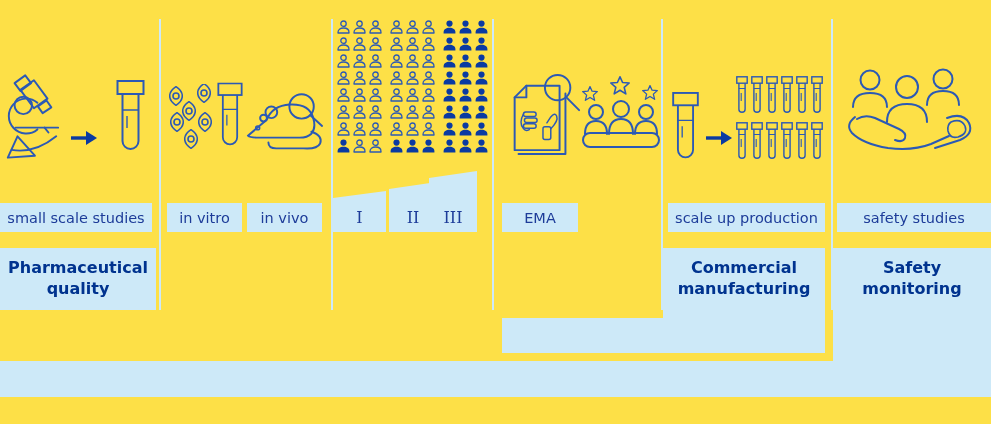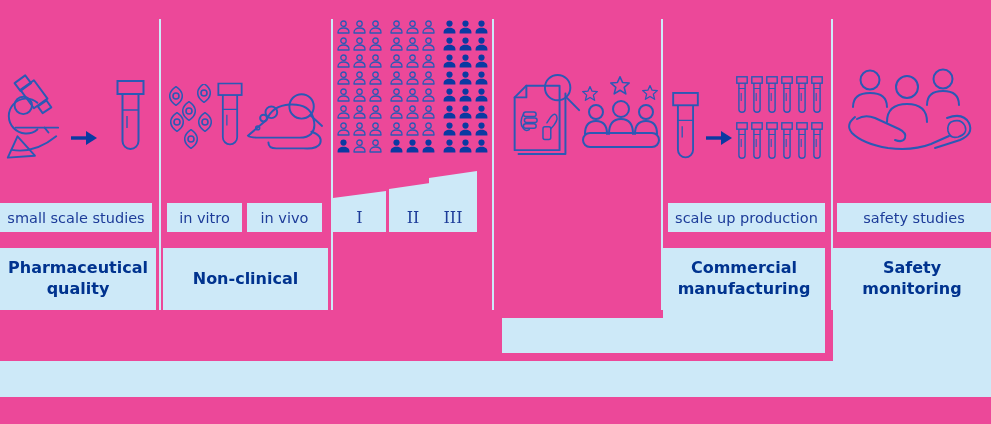--- a/index.html
+++ b/index.html
@@ -1,16 +1,16 @@
 <!DOCTYPE html>
 <html style="--panel: #cde9f8; --navy-title: #00338f; --navy-label: #1d3c99; --ink: #2b59b5; --ink-fill: #0a3aa2;"><head>
 <meta charset="utf-8">
 <style>
   html,body{margin:0;padding:0;background:#fff}
-  .stage{position:relative;width:991px;height:424px;overflow:hidden;background:#ec4899;
+  .stage{position:relative;width:991px;height:424px;overflow:hidden;background:#fde047;
          font-family:"DejaVu Sans","Liberation Sans",sans-serif;}
   .abs{position:absolute}
   .panel{background:var(--panel)}
   .sep{width:2px;background:var(--panel)}
   .lbl{display:flex;align-items:center;justify-content:center;
        font-size:14.5px;color:var(--navy-label);white-space:nowrap}
   .ttl-text{height:62px;width:100%;display:flex;align-items:center;justify-content:center;
        text-align:center;font-weight:bold;font-size:16px;line-height:1.3;
        color:var(--navy-title);white-space:pre-line}
   .ramp{display:flex;align-items:flex-end;justify-content:center;
@@ -117,23 +117,20 @@
       <circle cx="58" cy="14" r="12.5"></circle>
       <path d="M67,23 L79,34"></path>
       <path d="M68,40 Q80,44 77,52 Q74,58 60,57 L32,57 Q24,57 24,51"></path>
     </svg>
     <div class="abs panel lbl" style="left:4px;top:203px;width:75px;height:29px">
         <span>in vitro</span>
       </div>
     <div class="abs panel lbl" style="left:84px;top:203px;width:75px;height:29px">
         <span>in vivo</span>
       </div>
-    <div class="abs panel" style="left:0;top:248px;width:165px;height:62px">
-      <div class="ttl-text">Non-clinical</div>
-    </div>
   </div>
 
   <div class="abs" style="left:333px;top:0;width:159px;height:424px">
     <div class="pgrid abs" style="left:4px;top:20px">
         <svg class="person-o" width="13" height="14" viewBox="0 0 13 14">
           <use href="#po"></use>
         </svg>
         <svg class="person-o" width="13" height="14" viewBox="0 0 13 14">
           <use href="#po"></use>
         </svg>
@@ -382,20 +379,23 @@
       <use href="#star" x="28" y="0" width="20" height="19"></use>
       <use href="#star" x="60" y="9" width="16" height="15.2"></use>
       <circle cx="14" cy="36" r="7"></circle>
       <path d="M3,58 Q3,45 14,45 Q25,45 25,58"></path>
       <circle cx="39" cy="33" r="8"></circle>
       <path d="M27,58 Q27,43 39,43 Q51,43 51,58"></path>
       <circle cx="64" cy="36" r="7"></circle>
       <path d="M53,58 Q53,45 64,45 Q75,45 75,58"></path>
       <rect x="1" y="57" width="76" height="14" rx="7"></rect>
     </svg>
+    <div class="abs panel lbl" style="left:9px;top:203px;width:76px;height:29px">
+        <span>EMA</span>
+      </div>
   </div>
 
   <div class="abs" style="left:833px;top:0;width:158px;height:424px">
     <svg class="icon abs" style="left:10px;top:60px" width="135" height="102" viewBox="0 0 135 102">
       <circle cx="27" cy="20" r="9.5"></circle>
       <path d="M10,47 Q10,33 27,33 Q44,33 44,47"></path>
       <circle cx="64" cy="27" r="11"></circle>
       <path d="M44,62 Q44,44 64,44 Q84,44 84,62"></path>
       <circle cx="100" cy="19" r="9.5"></circle>
       <path d="M84,45 Q84,31 100,31 Q116,31 116,45"></path>

